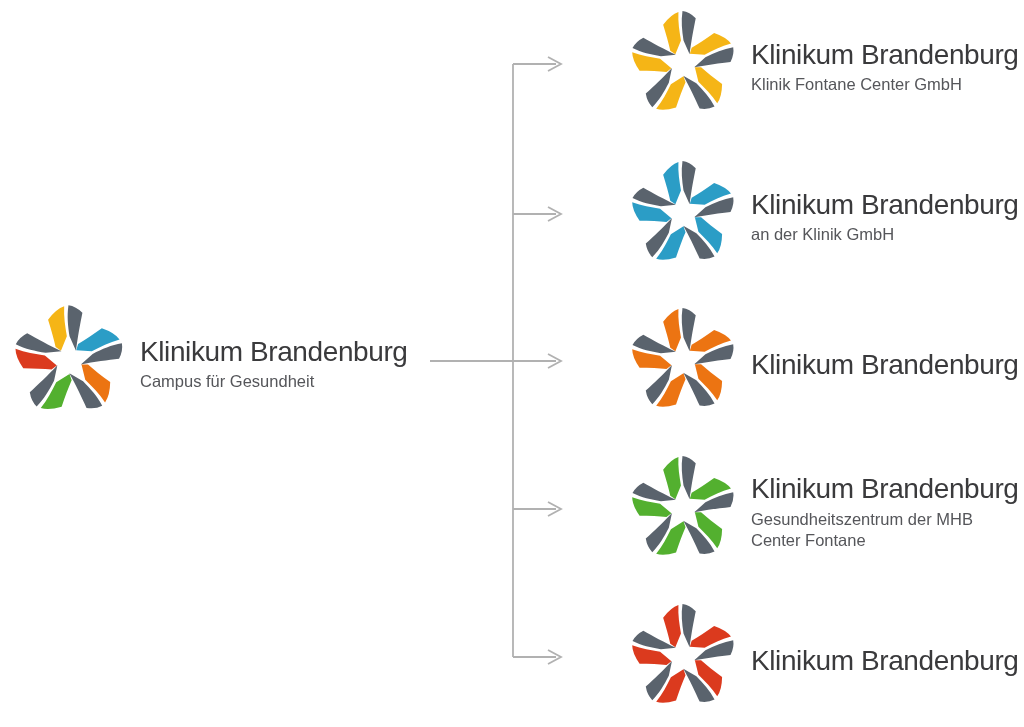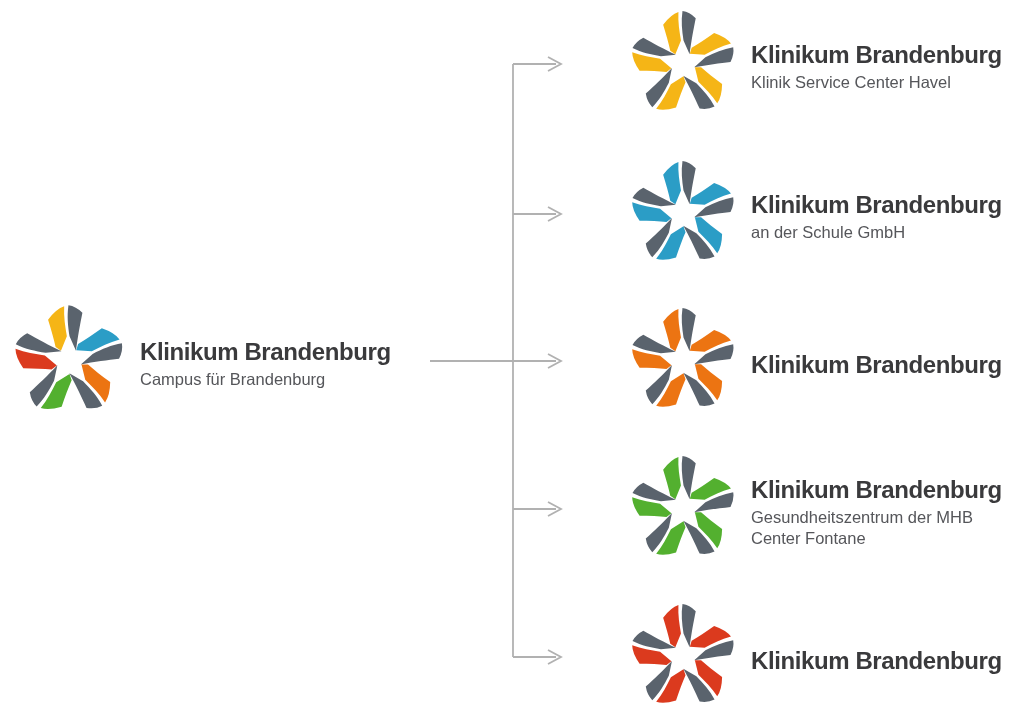--- a/index.html
+++ b/index.html
@@ -35,22 +35,22 @@
   .node.root { left: 10px; top: 302px; height: 118px; }
   .logo { flex: 0 0 auto; display: block; }
   .node.sub .logo { width: 112px; height: 112px; }
   .node.root .logo { width: 118px; height: 118px; }
   .textblock {
     margin-left: 12px;
     transform: translateY(4px);
     white-space: nowrap;
   }
   .org-title {
-    font-size: 24px;
-    font-weight: 700;
+    font-size: 28px;
+    font-weight: 400;
     letter-spacing: -0.4px;
     color: var(--title, #3a3a3c);
     line-height: 1.08;
   }
   .org-subtitle {
     margin-top: 4px;
     font-size: 16.5px;
     font-weight: 400;
     color: var(--subtitle, #55565a);
     line-height: 1.3;
@@ -100,52 +100,52 @@
         </g>
       <g transform="rotate(216)" style="color: rgb(83, 176, 47);">
           <use href="#arm"></use>
         </g>
       <g transform="rotate(288)" style="color: rgb(219, 58, 30);">
           <use href="#arm"></use>
         </g>
     </svg>
     <div class="textblock">
       <div class="org-title">Klinikum Brandenburg</div>
-      <div class="org-subtitle">Campus für Brandenburg</div>
+      <div class="org-subtitle">Campus für Gesundheit</div>
     </div>
   </div>
 
   <div class="node sub" style="top:8px">
     <svg class="logo" viewBox="-55 -55 110 110" style="color: rgb(245, 181, 22);">
       <use href="#arm"></use>
         <use href="#arm" transform="rotate(72)"></use>
         <use href="#arm" transform="rotate(144)"></use>
         <use href="#arm" transform="rotate(216)"></use>
         <use href="#arm" transform="rotate(288)"></use>
     </svg>
     <div class="textblock">
       <div class="org-title">Klinikum Brandenburg</div>
       <div class="org-subtitle">
-        <div>Klinik Service Center Havel</div>
+        <div>Klinik Fontane Center GmbH</div>
       </div>
     </div>
   </div>
 
   <div class="node sub" style="top:158px">
     <svg class="logo" viewBox="-55 -55 110 110" style="color: rgb(43, 157, 198);">
       <use href="#arm"></use>
         <use href="#arm" transform="rotate(72)"></use>
         <use href="#arm" transform="rotate(144)"></use>
         <use href="#arm" transform="rotate(216)"></use>
         <use href="#arm" transform="rotate(288)"></use>
     </svg>
     <div class="textblock">
       <div class="org-title">Klinikum Brandenburg</div>
       <div class="org-subtitle">
-        <div>an der Schule GmbH</div>
+        <div>an der Klinik GmbH</div>
       </div>
     </div>
   </div>
 
   <div class="node sub" style="top:305px">
     <svg class="logo" viewBox="-55 -55 110 110" style="color: rgb(236, 116, 18);">
       <use href="#arm"></use>
         <use href="#arm" transform="rotate(72)"></use>
         <use href="#arm" transform="rotate(144)"></use>
         <use href="#arm" transform="rotate(216)"></use>

